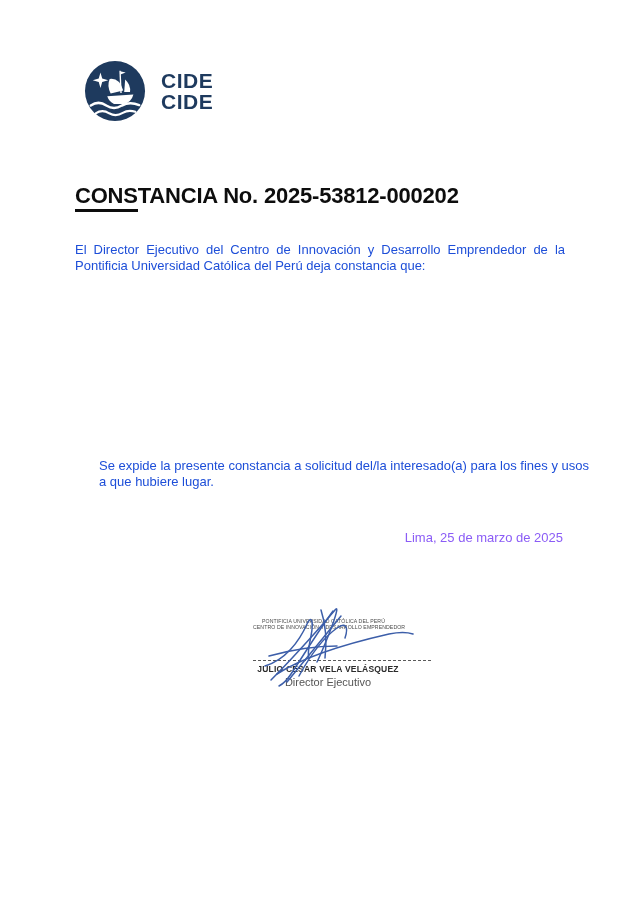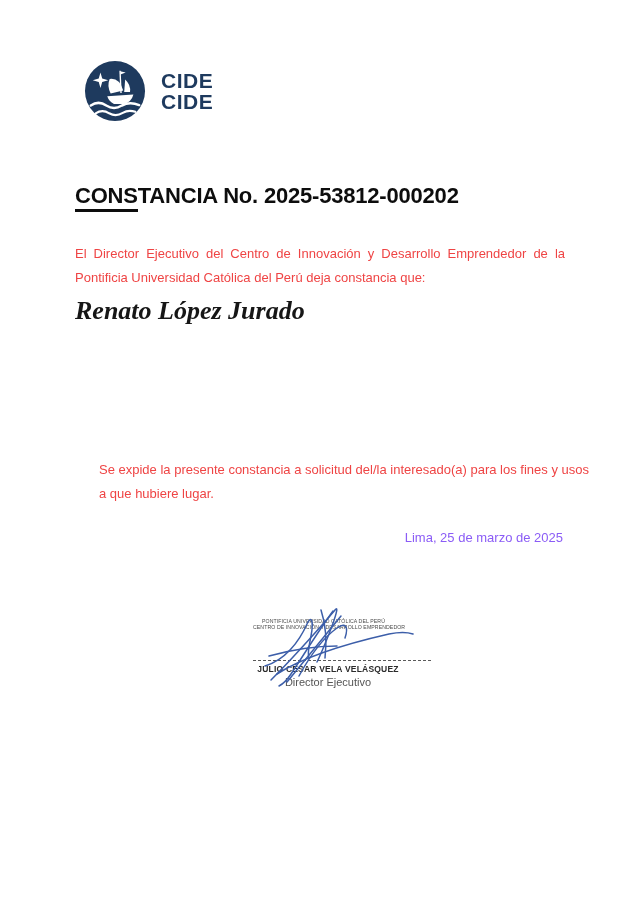--- a/index.html
+++ b/index.html
@@ -20,21 +20,21 @@
   
   .doc-title{
     position:absolute;top:183px;left:75px;width:490px;
     font-size:22px;font-weight:bold;color:#0d0d0d;letter-spacing:-0.2px;
     white-space:nowrap;
   }
   .doc-title .u{border-bottom:3px solid #0d0d0d;padding-bottom:1px;}
   
   .para{
     position:absolute;left:75px;width:490px;
-    font-size:13px;line-height:24px;text-align:justify;color:#ef4444;
+    font-size:13px;line-height:16px;text-align:justify;color:#1d4ed8;
   }
   .para-intro{top:229px;}
   .recipient{
     position:absolute;top:296px;left:75px;
     font-family:"Liberation Serif",serif;font-style:italic;font-weight:bold;
     font-size:26px;color:#161616;white-space:nowrap;
   }
   .para-participation{top:357px;}
   .para-issuance{top:445px;margin-left:24px;}
   .date-line{
@@ -94,21 +94,20 @@
       <div>CIDE</div>
     </div>
   </div>
 
   <div class="doc-title">
     <span class="u">CONS</span><span>TANCIA No. 2025-53812-000202</span>
   </div>
 
   <p class="para para-intro">El Director Ejecutivo del Centro de Innovación y Desarrollo Emprendedor de la Pontificia Universidad Católica del Perú deja constancia que:</p>
 
-  <div class="recipient">Renato López Jurado</div>
 
 
   <p class="para para-issuance">Se expide la presente constancia a solicitud del/la interesado(a) para los fines y usos a que hubiere lugar.</p>
 
   <div class="date-line">Lima, 25 de marzo de 2025</div>
 
   <div class="sig-block">
     <div class="stamp">
       <div>PONTIFICIA UNIVERSIDAD CATÓLICA DEL PERÚ</div>
       <div>CENTRO DE INNOVACIÓN Y DESARROLLO EMPRENDEDOR</div>

